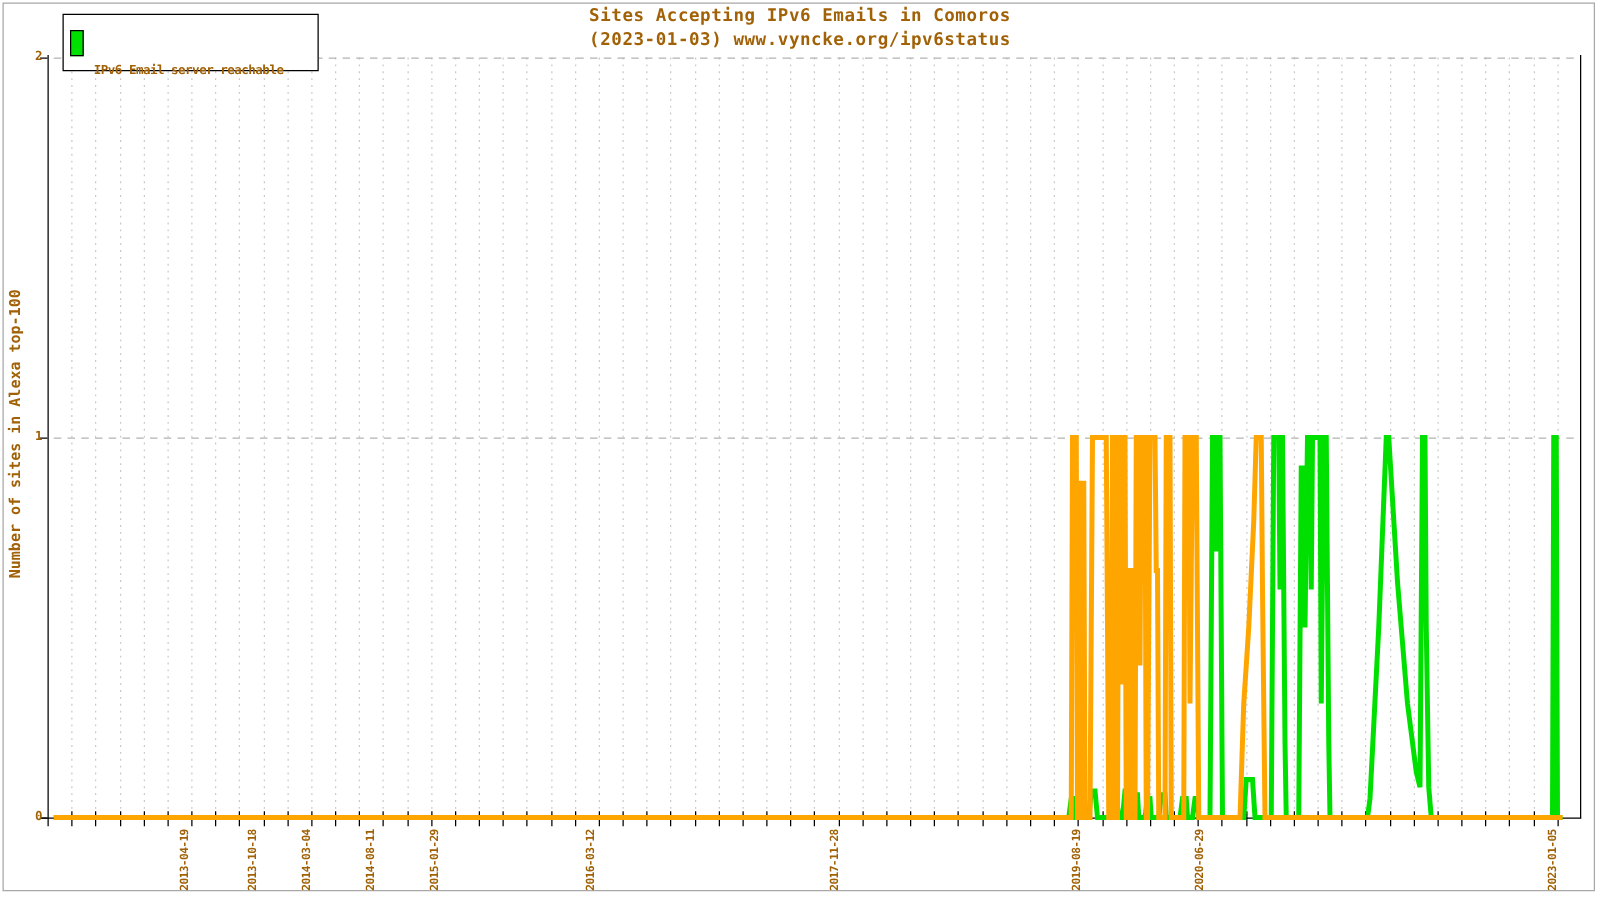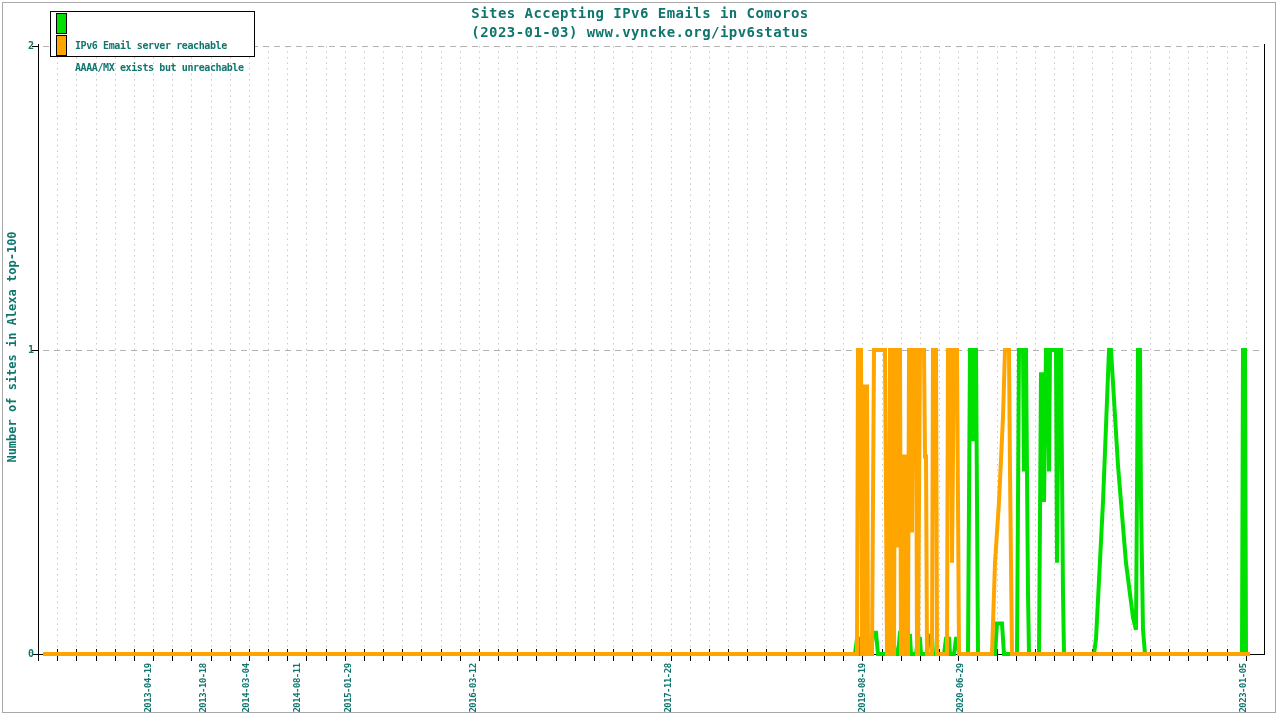--- a/index.html
+++ b/index.html
@@ -1,17 +1,17 @@
 <!DOCTYPE html>
 <html><head>
 <meta charset="utf-8">
 <style>
   html,body{margin:0;padding:0;background:#fff;}
   #screen{position:relative;width:1280px;height:720px;background:#fff;overflow:hidden;
-          font-family:"DejaVu Sans Mono","Liberation Mono",monospace;color:#0f766e;}
+          font-family:"DejaVu Sans Mono","Liberation Mono",monospace;color:#a16207;}
   #frame{position:absolute;left:2px;top:2px;width:1274px;height:711px;border:1px solid #a8a8a8;box-sizing:border-box;}
   #plot-svg{position:absolute;left:0;top:0;z-index:1;}
   .title-line{position:absolute;left:640px;transform:translateX(-50%);
               font-weight:bold;font-size:14px;letter-spacing:0.45px;white-space:nowrap;z-index:2;}
   #title-line1{top:5px;}
   #title-line2{top:24px;}
   #y-axis-title{position:absolute;left:12px;top:347px;transform:translate(-50%,-50%) rotate(-90deg);
                 font-weight:bold;font-size:12px;letter-spacing:0px;white-space:nowrap;z-index:2;}
   #legend{position:absolute;left:50px;top:11px;width:205px;height:46px;border:1px solid #000;
           background:#fff;box-sizing:border-box;z-index:5;display:flex;flex-direction:column;justify-content:center;}
@@ -190,18 +190,14 @@
         <div class="ytick-label" style="top: 350px;">1</div>
         <div class="ytick-label" style="top: 46px;">2</div>
       </div>
   </div>
 
   <div id="legend">
     <div class="legend-row">
       <span class="legend-swatch" id="swatch-green" style="background: rgb(0, 224, 0);"></span>
       <span class="legend-label">IPv6 Email server reachable</span>
     </div>
-    <div class="legend-row">
-      <span class="legend-swatch" id="swatch-orange" style="background: rgb(255, 165, 0);"></span>
-      <span class="legend-label">AAAA/MX exists but unreachable</span>
-    </div>
   </div>
 </div>
 
 </body></html>

